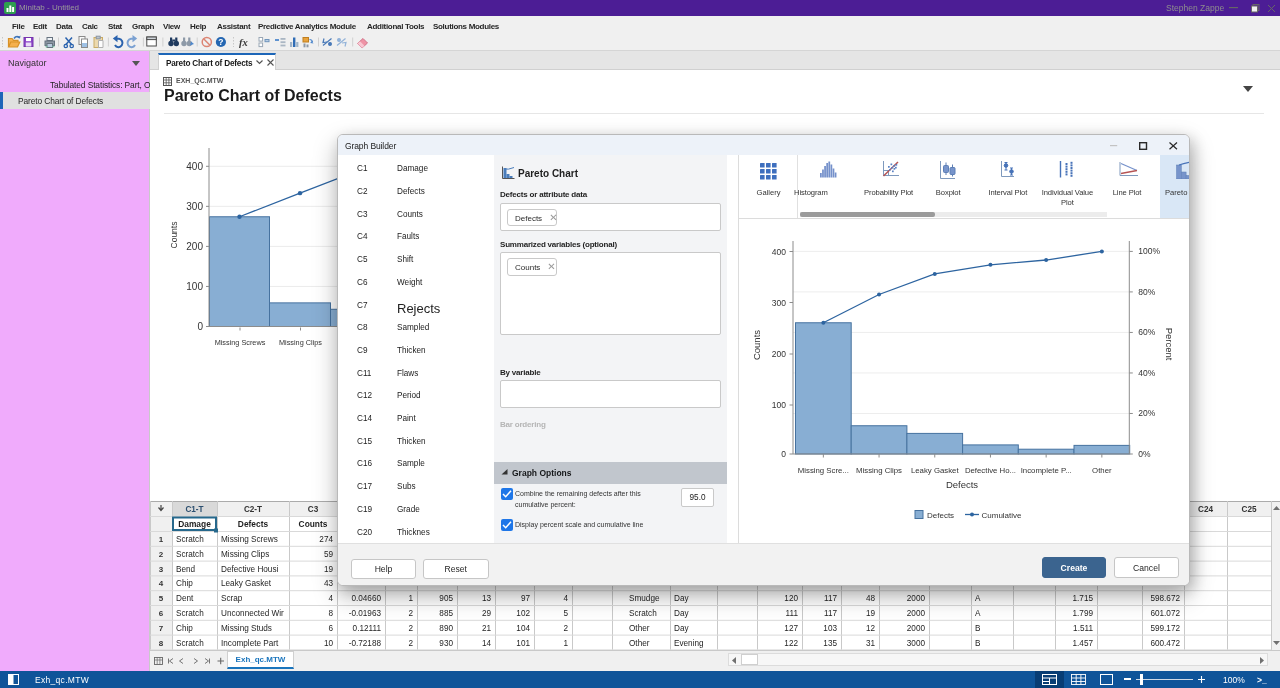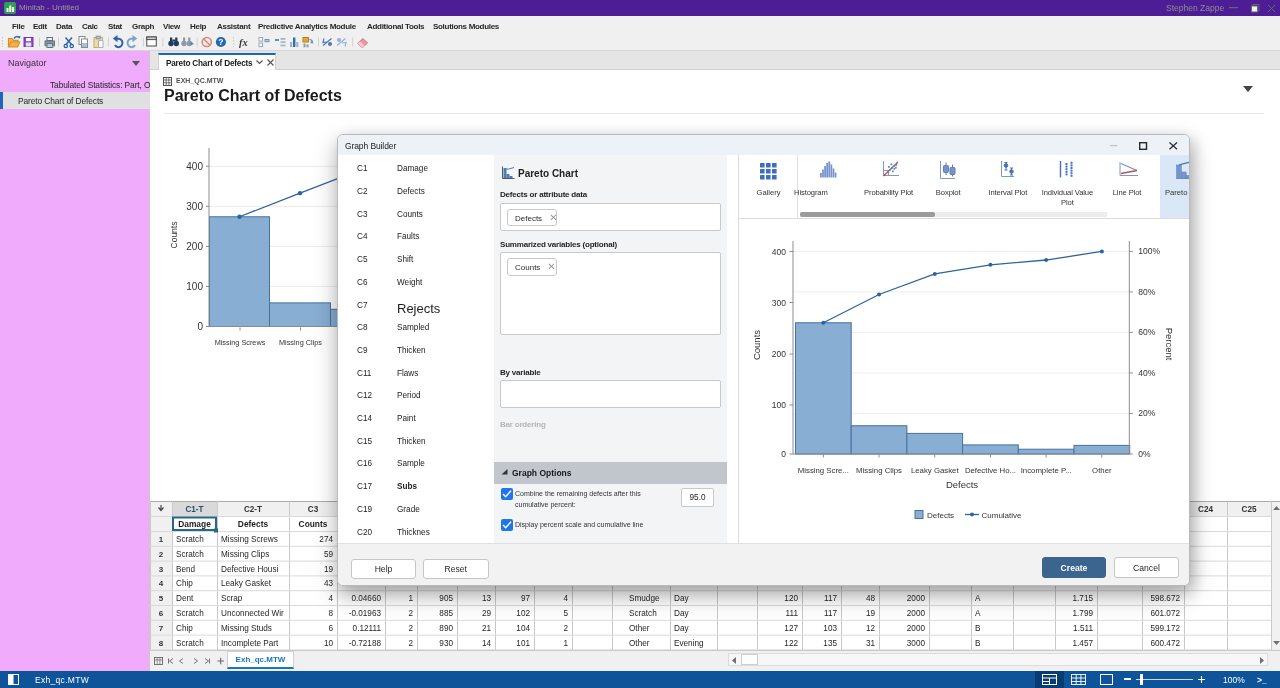--- a/index.html
+++ b/index.html
@@ -507,21 +507,21 @@
         <span class="abs" style="left:59px;top:213.6px;font-size:8.2px;color:#222;">Flaws</span>
         <span class="abs" style="left:19px;top:236.3px;font-size:8.2px;color:#222;">C12</span>
         <span class="abs" style="left:59px;top:236.3px;font-size:8.2px;color:#222;">Period</span>
         <span class="abs" style="left:19px;top:259px;font-size:8.2px;color:#222;">C14</span>
         <span class="abs" style="left:59px;top:259px;font-size:8.2px;color:#222;">Paint</span>
         <span class="abs" style="left:19px;top:281.7px;font-size:8.2px;color:#222;">C15</span>
         <span class="abs" style="left:59px;top:281.7px;font-size:8.2px;color:#222;">Thicken</span>
         <span class="abs" style="left:19px;top:304.4px;font-size:8.2px;color:#222;">C16</span>
         <span class="abs" style="left:59px;top:304.4px;font-size:8.2px;color:#222;">Sample</span>
         <span class="abs" style="left:19px;top:327.1px;font-size:8.2px;color:#222;">C17</span>
-        <span class="abs" style="left:59px;top:327.1px;font-size:8.2px;color:#222;font-weight:bold;">Subs</span>
+        <span class="abs" style="left:59px;top:327.1px;font-size:8.2px;color:#222;">Subs</span>
         <span class="abs" style="left:19px;top:349.8px;font-size:8.2px;color:#222;">C19</span>
         <span class="abs" style="left:59px;top:349.8px;font-size:8.2px;color:#222;">Grade</span>
         <span class="abs" style="left:19px;top:372.5px;font-size:8.2px;color:#222;">C20</span>
         <span class="abs" style="left:59px;top:372.5px;font-size:8.2px;color:#222;">Thicknes</span>
       </div>
       <div class="abs" id="dlgscroll">
         <div class="abs" style="left:0.5px;top:2px;width:5px;height:240px;background:#c5c5c5;border-radius:2px;"></div>
       </div>
       <div class="abs" id="dlgmid">
         <svg class="abs" style="left:8px;top:11px" width="13" height="13">

